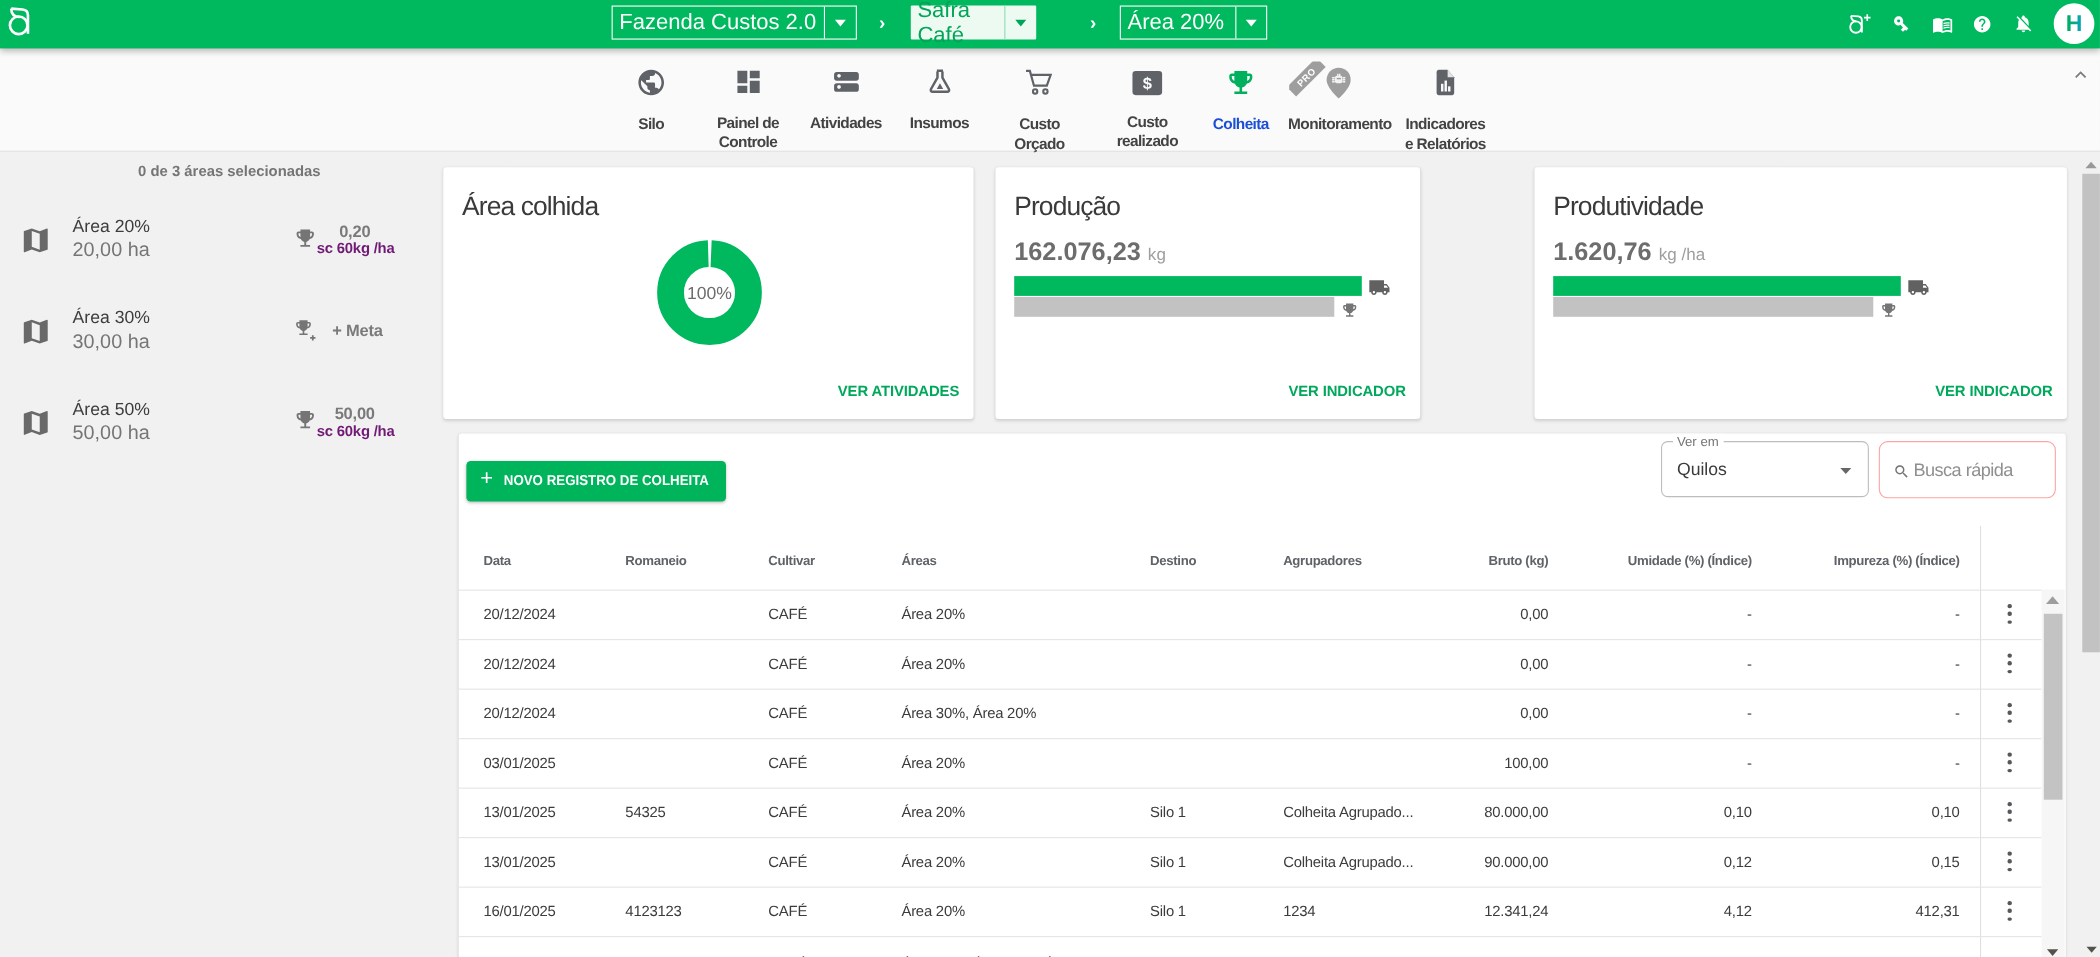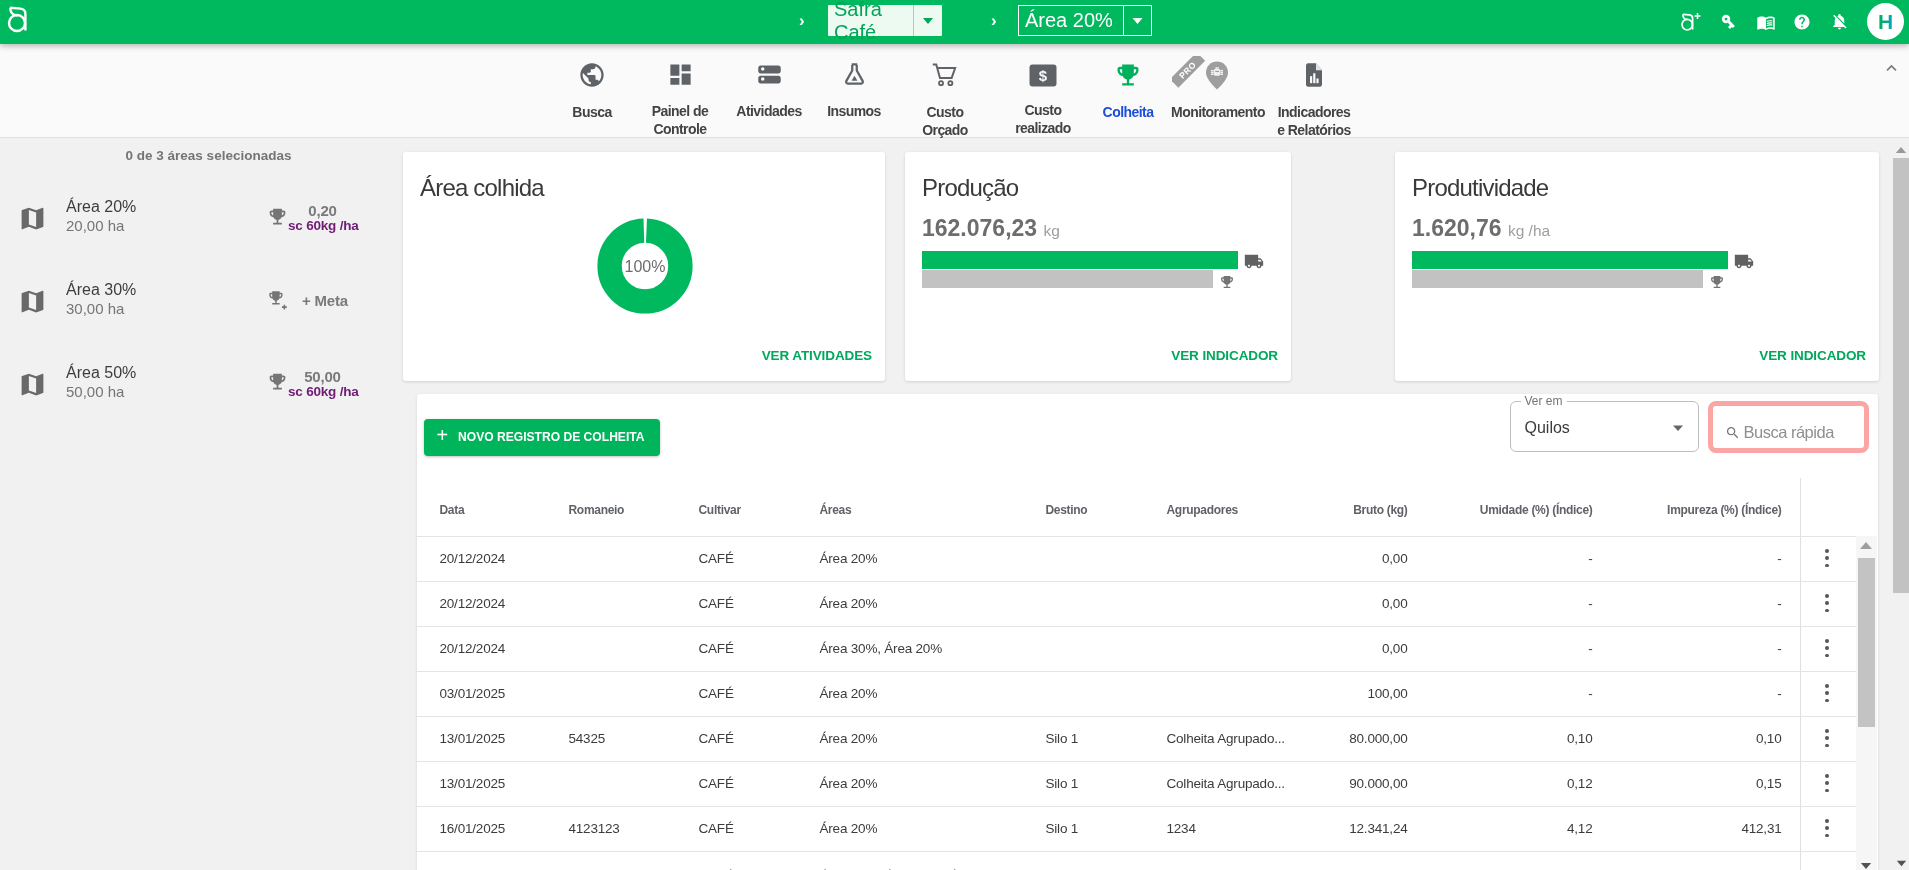--- a/index.html
+++ b/index.html
@@ -21,21 +21,21 @@
   #nav { position:absolute; left:0; top:44px; width:1909px; height:94px; background:#fafafa;
          border-bottom:1px solid #e0e0e0; z-index:5; }
   .nitem { position:absolute; top:17px; text-align:center; }
   .nlabel { font-size:14px; font-weight:bold; color:#434343; line-height:17.5px; margin-top:15px; letter-spacing:-0.55px; }
   .nitem svg { display:block; margin:0 auto; }
 
   
   .sb-title { position:absolute; left:0; top:148px; width:417px; text-align:center;
               font-size:13.5px; font-weight:bold; color:#757575; }
   .area-name { position:absolute; left:66px; font-size:16px; color:#3d3d3d; }
-  .area-sub  { position:absolute; left:66px; font-size:15px; color:#757575; }
+  .area-sub  { position:absolute; left:66px; font-size:18px; color:#757575; }
   .goal-num  { position:absolute; font-size:15px; font-weight:bold; color:#7a7a7a; letter-spacing:-0.2px;text-align:center; }
   .goal-sub  { position:absolute; font-size:13.5px; font-weight:bold; color:#701a75; letter-spacing:-0.2px; }
 
   
   .card { position:absolute; top:152px; height:229px; background:#fff; border-radius:3px;
           box-shadow:0 1px 3px rgba(0,0,0,.14); }
   .ctitle { position:absolute; left:17px; top:22px; font-size:24px; color:#3a3a3a; letter-spacing:-0.8px; }
   .clink { position:absolute; right:13px; bottom:18px; font-size:13.5px; font-weight:bold;
            color:#00a85c; letter-spacing:-0.1px; }
   .bignum { position:absolute; left:17px; top:63px; font-size:23px; font-weight:bold; color:#6d6d6d; }
@@ -49,21 +49,21 @@
   #btn-new { position:absolute; left:6.5px; top:25px; width:236px; height:37px; background:#00b45c;
              border-radius:4px; color:#fff; font-size:13px; font-weight:bold; letter-spacing:0; white-space:nowrap;
              display:flex; align-items:center; justify-content:flex-start; padding-left:13px;
              box-shadow:0 1px 3px rgba(0,0,0,.25); }
   #selbox { position:absolute; left:1092.5px; top:7px; width:189px; height:51px;
             border:1px solid #bdbdbd; border-radius:6px; }
   #selbox .leg { position:absolute; left:10px; top:-8px; background:#fff; padding:0 4px;
                  font-size:12px; color:#757575; }
   #selbox .val { position:absolute; left:14px; top:17px; font-size:16px; color:#3a3a3a; }
   #srch { position:absolute; left:1290.5px; top:7px; width:161px; height:52px;
-          border:5px solid #fca5a5; border-radius:8px; }
+          border:1px solid #fca5a5; border-radius:8px; }
   #srch .ph { position:absolute; left:31px; top:17px; font-size:16.5px; color:#8f8f8f; letter-spacing:-0.5px; }
 
   
   .th { position:absolute; top:109px; font-size:12px; font-weight:bold; color:#5f6368; letter-spacing:-0.3px; }
   .row { position:absolute; left:0; width:1439px; height:46px; border-bottom:1px solid #e4e4e4; }
   .cell { position:absolute; top:15px; font-size:13.5px; color:#3c3c3c; letter-spacing:-0.2px; }
   .r { text-align:right; width:160px; }
   .dots { position:absolute; left:1408px; top:13px; width:4px; }
   .dots i { display:block; width:3.8px; height:3.8px; border-radius:50%; background:#57575c; margin:0 0 3.5px 0; }
 </style>
@@ -71,20 +71,29 @@
 <body>
 
 <div id="header">
 
   <svg class="abs" style="left:0;top:0" width="36" height="36" viewBox="0 0 36 36">
     <circle cx="17" cy="23" r="8" fill="none" stroke="#fff" stroke-width="2.4"></circle>
     <path d="M10.2,7.8 C10.4,13 13.2,15.4 17.6,15.5" fill="none" stroke="#fff" stroke-width="2.4"></path>
     <path d="M10.2,7.8 L20.6,8.6 C24.3,9 25.4,10.8 25.4,13.8 L25.4,30.6" fill="none" stroke="#fff" stroke-width="2.4"></path>
   </svg>
 
+  <div class="crumb" style="left:556px;width:223px;border:1px solid #fff;">
+    <div class="txt" style="color:#fff;">Fazenda Custos 2.0</div>
+    <div class="dd">
+        <div class="div" style="background:#fff;"></div>
+      <svg width="28" height="10" viewBox="0 0 28 10">
+          <path d="M9,2 L19,2 L14,8 Z" fill="#fff"></path>
+        </svg>
+    </div>
+  </div>
   <div class="csep" style="left:799px;">›</div>
 
   <div class="crumb" style="left:828px;width:114px;background:#ecfaf1;border-radius:1px;">
     <div class="txt" style="color:#00a558;">Safra Café</div>
     <div class="dd">
         <div class="div" style="background:#8fdcb4;"></div>
       <svg width="28" height="10" viewBox="0 0 28 10">
           <path d="M9,2 L19,2 L14,8 Z" fill="#00a558"></path>
         </svg>
     </div>
@@ -125,21 +134,21 @@
     <span style="font-size:21px;font-weight:bold;background:linear-gradient(90deg,#00ad57,#0aa3c2);
           -webkit-background-clip:text;background-clip:text;color:transparent;">H</span>
   </div>
 </div>
 <div id="nav">
 
   <div class="nitem" style="left:552px;width:80px;">
     <svg width="28" height="28" viewBox="0 0 24 24">
         <path fill="#5f6368" d="M12 2C6.48 2 2 6.48 2 12s4.48 10 10 10 10-4.48 10-10S17.52 2 12 2zm-1 17.93c-3.95-.49-7-3.85-7-7.93 0-.62.08-1.21.21-1.79L9 15v1c0 1.1.9 2 2 2v1.93zm6.9-2.54c-.26-.81-1-1.39-1.9-1.39h-1v-3c0-.55-.45-1-1-1H8v-2h2c.55 0 1-.45 1-1V7h2c1.1 0 2-.9 2-2v-.41c2.93 1.19 5 4.06 5 7.41 0 2.08-.8 3.97-2.1 5.39z"></path>
       </svg>
-    <div class="nlabel">Busca</div>
+    <div class="nlabel">Silo</div>
   </div>
 
   <div class="nitem" style="left:630px;width:100px;">
     <svg style="margin-bottom:1px" width="27" height="27" viewBox="0 0 24 24">
         <path fill="#5f6368" d="M3 13h8V3H3v10zm0 8h8v-6H3v6zm10 0h8V11h-8v10zm0-18v6h8V3h-8z"></path>
       </svg>
     <div class="nlabel">Painel de<br>Controle</div>
   </div>
 
   <div class="nitem" style="left:719px;width:100px;">

